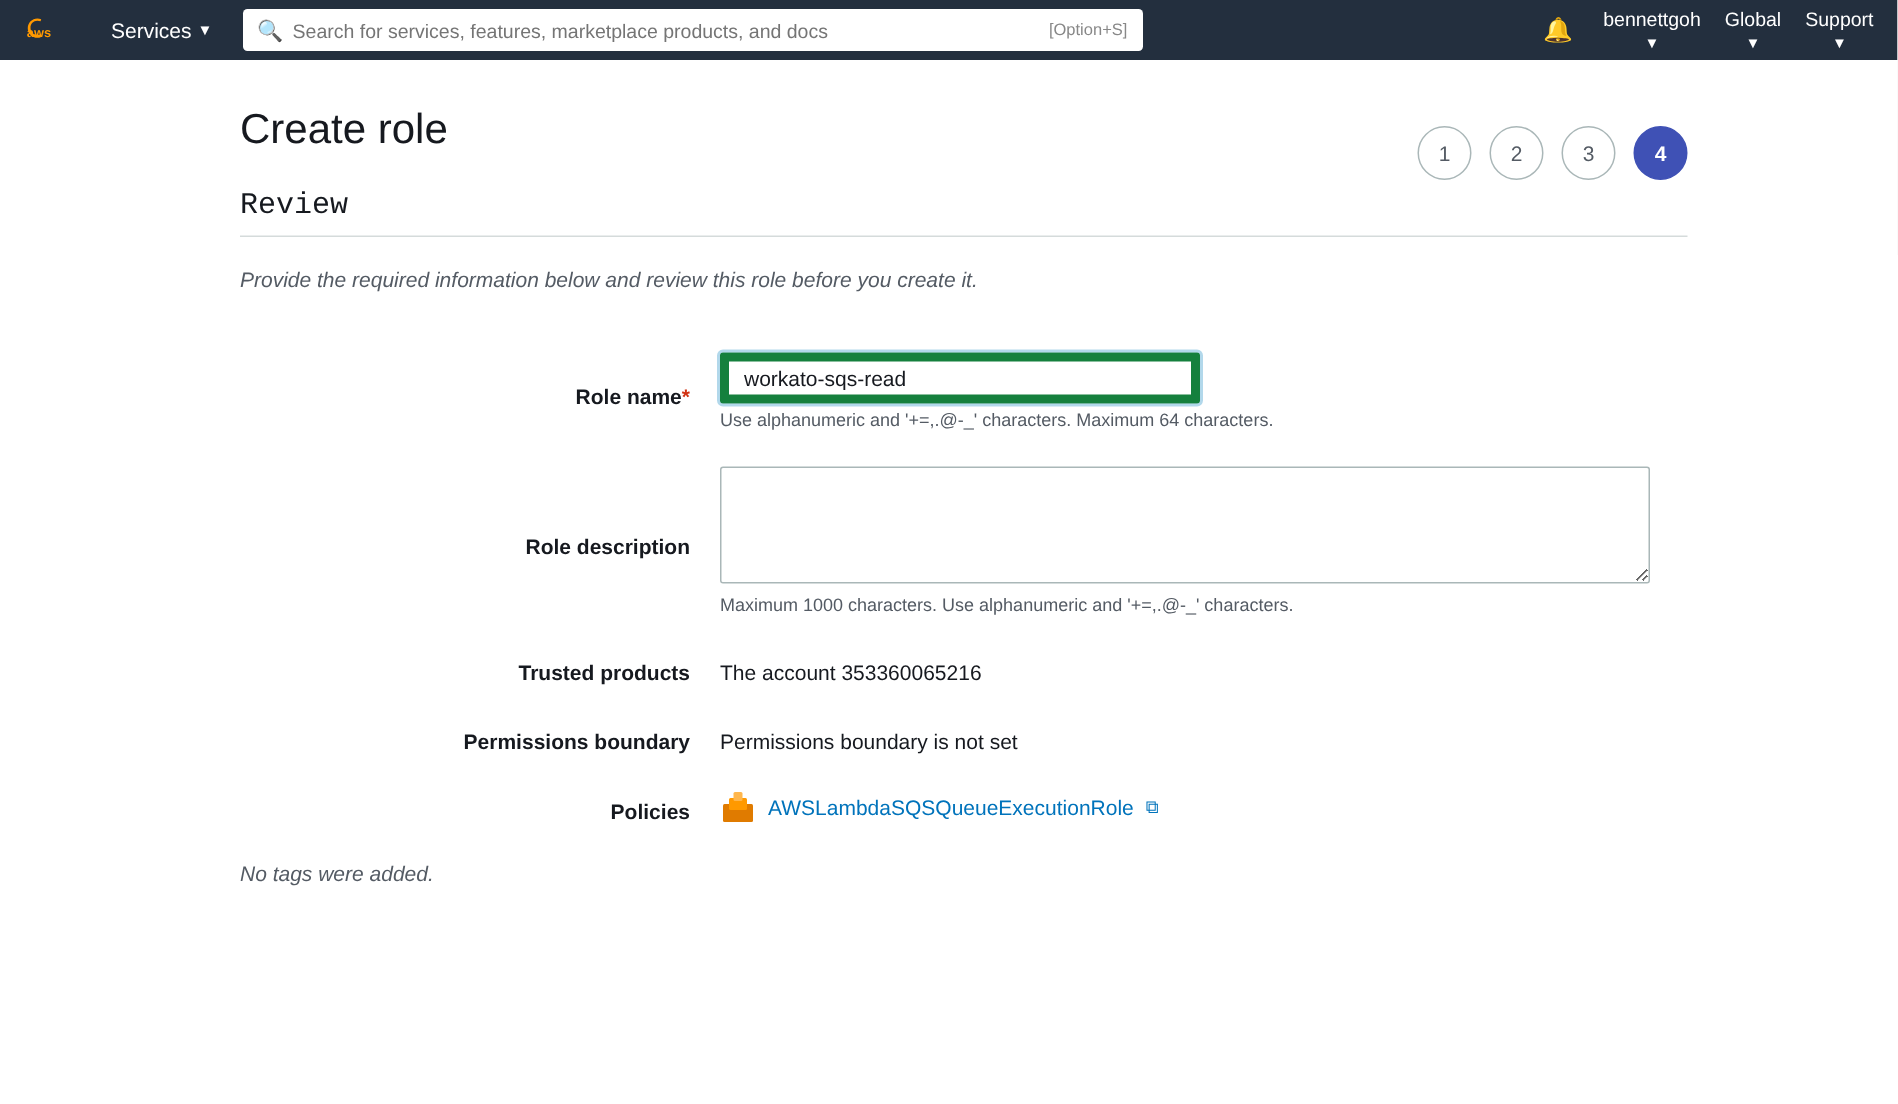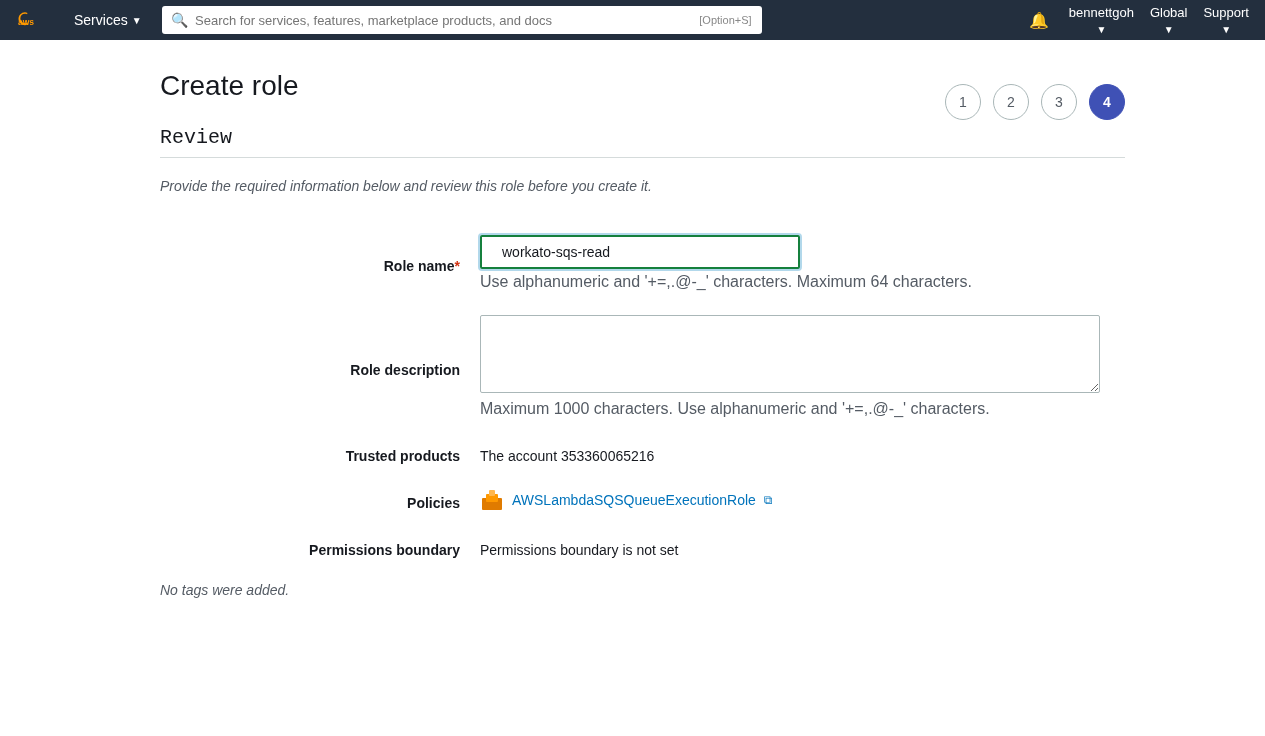--- a/index.html
+++ b/index.html
@@ -174,29 +174,29 @@
       flex: 1;
       font-size: 14px;
       color: #16191f;
       padding-top: 6px;
     }
 
     
     .role-name-input {
       width: 320px;
       height: 34px;
-      border: 2px solid #15803d;
+      border: 6px solid #15803d;
       border-radius: 2px;
-      padding: 0 20px;
+      padding: 0 10px;
       font-size: 14px;
       color: #16191f;
       outline: 2px solid rgba(0,125,188,0.3);
     }
     .input-hint {
-      font-size: 16px;
+      font-size: 12px;
       color: #545b64;
       margin-top: 4px;
     }
 
     
     .role-desc-textarea {
       width: 620px;
       height: 78px;
       border: 1px solid #aab7b8;
       border-radius: 2px;
@@ -323,33 +323,33 @@
       <p class="input-hint">Maximum 1000 characters. Use alphanumeric and '+=,.@-_' characters.</p>
     </div>
   </div>
 
   <div class="form-row">
     <div class="form-label">Trusted products</div>
     <div class="form-value">The account 353360065216</div>
   </div>
 
   <div class="form-row">
+    <div class="form-label">Permissions boundary</div>
+    <div class="form-value">Permissions boundary is not set</div>
+  </div>
+
+  <div class="form-row">
     <div class="form-label">Policies</div>
     <div class="policy-link">
 
       <svg class="policy-icon" viewBox="0 0 24 24" xmlns="http://www.w3.org/2000/svg">
         <rect x="2" y="10" width="20" height="12" rx="1" fill="#E07B00"></rect>
         <rect x="6" y="6" width="12" height="8" rx="1" fill="#FF9900"></rect>
         <rect x="9" y="2" width="6" height="6" rx="1" fill="#FFB74D"></rect>
       </svg>
       <a href="#" class="policy-name-link">AWSLambdaSQSQueueExecutionRole</a>
       <span class="external-link-icon">⧉</span>
     </div>
   </div>
 
-  <div class="form-row">
-    <div class="form-label">Permissions boundary</div>
-    <div class="form-value">Permissions boundary is not set</div>
-  </div>
-
   <p class="tags-note">No tags were added.</p>
 
 </div>
 
 </body></html>

